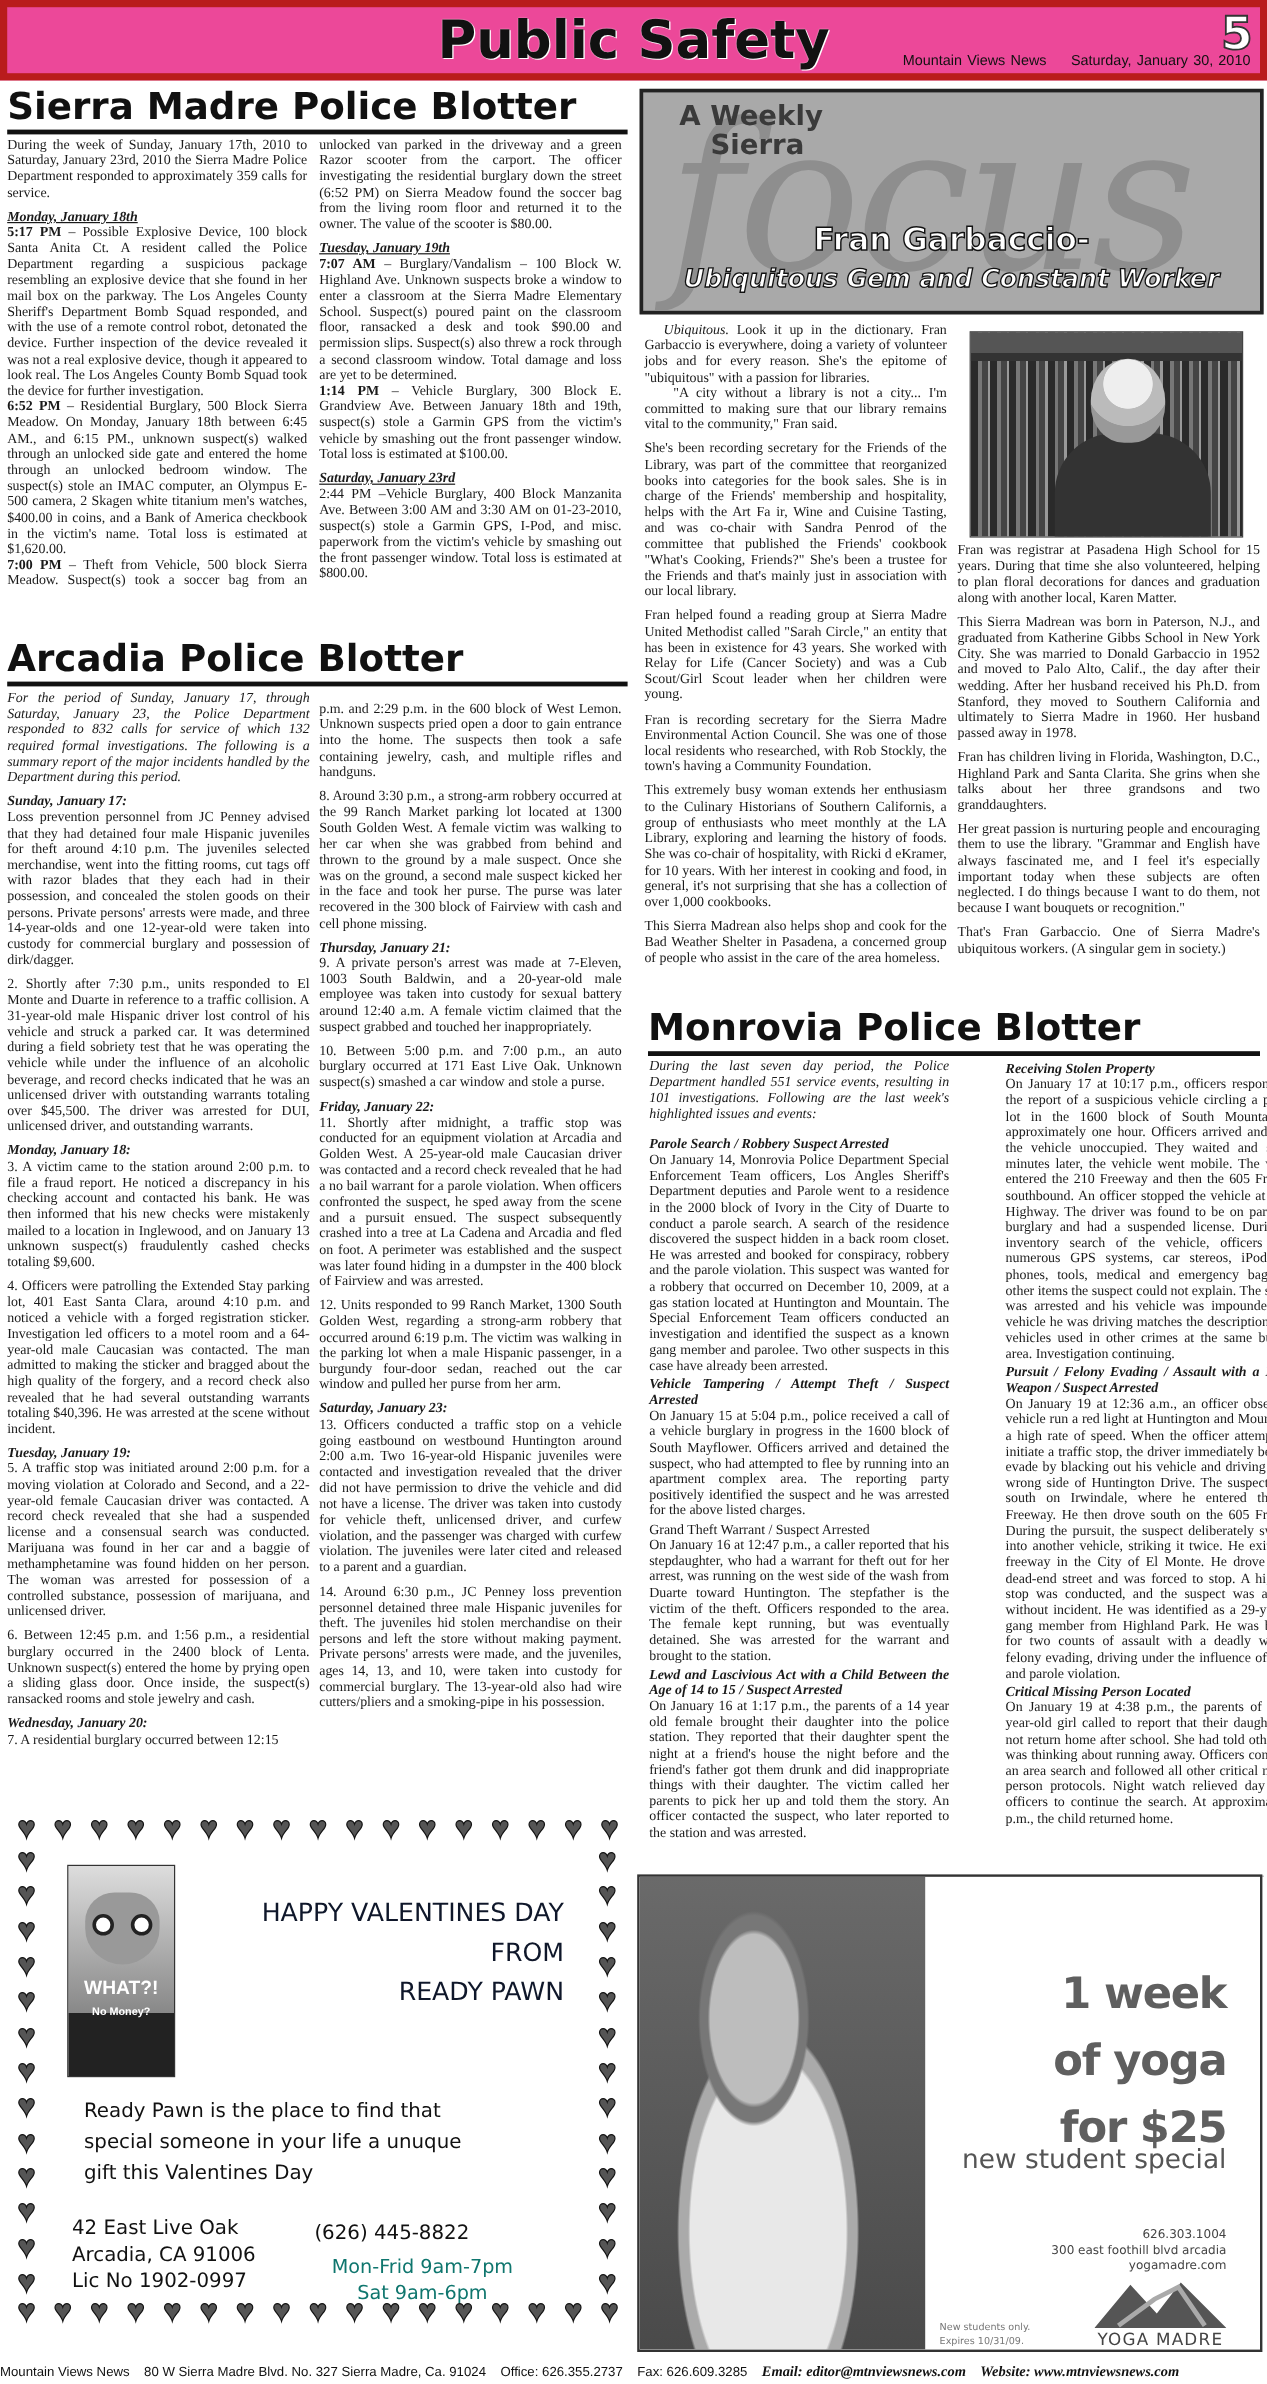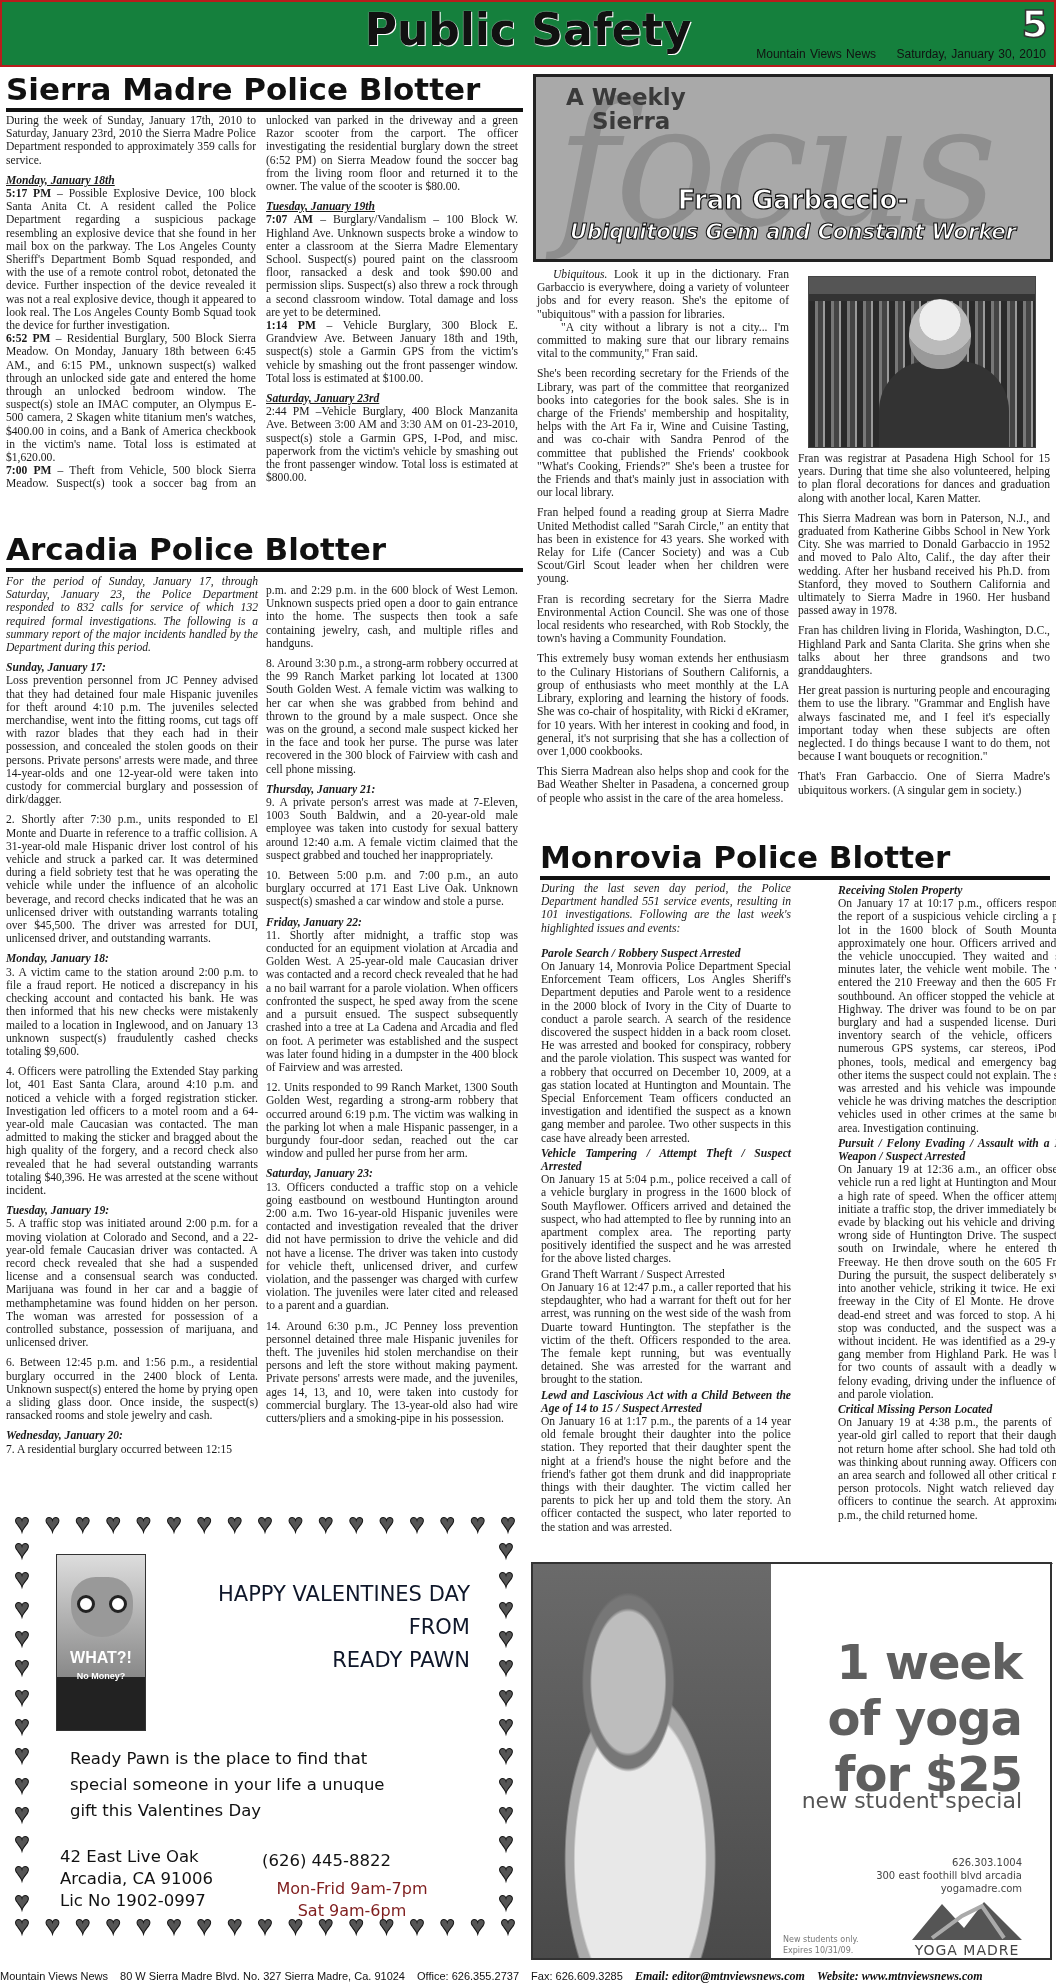--- a/index.html
+++ b/index.html
@@ -1,21 +1,21 @@
 <!DOCTYPE html>
 <html><head>
 <meta charset="utf-8">
 <style>
   * { box-sizing: border-box; margin: 0; padding: 0; }
   html, body { width: 1056px; height: 1987px; background: #fff; overflow: hidden; }
   body { position: relative; font-family: "Liberation Serif", "DejaVu Serif", serif; color: #1a1a1a; }
   .abs { position: absolute; }
 
   
-  .masthead { left: 0; top: 0; width: 1056px; height: 67px; background: #15803d; border: 2px solid #b91c1c; }
+  .masthead { left: 0; top: 0; width: 1056px; height: 67px; background: #ec4899; border: 6px solid #b91c1c; }
   .masthead .title { position: absolute; left: 0; right: 0; top: 2px; text-align: center;
     font-family: "DejaVu Sans", sans-serif; font-weight: bold; font-size: 44px; color: #111;
     letter-spacing: 0px; text-shadow: 0 0 1px #fff, 1px 1px 0 #fff; }
   .masthead .pageno { position: absolute; right: 6px; top: 0px; font-family: "DejaVu Sans", sans-serif;
     font-size: 38px; color: #fff; -webkit-text-stroke: 1.5px #333; font-weight: bold; }
   .masthead .meta { position: absolute; right: 8px; bottom: 4px; font-family: "Liberation Sans", sans-serif;
     font-size: 12px; color: #111; word-spacing: 1px; }
   .masthead .meta span { margin-left: 16px; }
 
   
@@ -61,30 +61,30 @@
   .heart { width: 24px; height: 24px; font-size: 26px; line-height: 24px; color: #555; text-align: center; -webkit-text-stroke: 1px #111; }
   .pawn .cat { position: absolute; left: 46px; top: 42px; width: 90px; height: 177px; background: linear-gradient(180deg, #ddd, #888 70%, #222 70%); border: 1px solid #333; }
   .pawn .cat .face { position: absolute; left: 14px; top: 22px; width: 62px; height: 60px; border-radius: 40% 40% 50% 50%; background: #999; }
   .pawn .cat .eye { position: absolute; top: 18px; width: 18px; height: 18px; border-radius: 50%; background: #fff; border: 3px solid #222; }
   .pawn .cat .what { position: absolute; left: 0; right: 0; top: 94px; text-align: center; font-family: "Liberation Sans", sans-serif; font-weight: bold; font-size: 16px; color: #fff; }
   .pawn .cat .nomoney { position: absolute; left: 0; right: 0; top: 116px; text-align: center; font-family: "Liberation Sans", sans-serif; font-weight: bold; font-size: 9px; color: #fff; }
   .pawn .headline { position: absolute; left: 140px; width: 320px; top: 66px; text-align: right; font-family: "DejaVu Sans", sans-serif; font-size: 21px; line-height: 33px; color: #0f172a; }
   .pawn .tag { position: absolute; left: 60px; width: 400px; top: 206px; text-align: left; font-family: "DejaVu Sans", sans-serif; font-size: 16.5px; line-height: 26px; color: #111; margin-top: 28px; }
   .pawn .addr { position: absolute; left: 50px; top: 334px; font-family: "DejaVu Sans", sans-serif; font-size: 16.5px; line-height: 22px; color: #111; }
   .pawn .phone { position: absolute; left: 252px; top: 338px; font-family: "DejaVu Sans", sans-serif; font-size: 16.5px; line-height: 22px; color: #111; }
-  .pawn .hours { position: absolute; left: 252px; top: 366px; font-family: "DejaVu Sans", sans-serif; font-size: 16px; line-height: 22px; color: #7f1d1d; text-align: center; width: 180px; }
+  .pawn .hours { position: absolute; left: 252px; top: 366px; font-family: "DejaVu Sans", sans-serif; font-size: 16px; line-height: 22px; color: #0f766e; text-align: center; width: 180px; }
 
   
   .yoga { left: 531px; top: 1562px; width: 521px; height: 398px; border: 2px solid #333; background: #fff; overflow: hidden; }
   .yoga .photoside { position: absolute; left: 0; top: 0; width: 238px; height: 100%;
     background: radial-gradient(ellipse at 40% 30%, #bdbdbd 0 18%, #777 19% 22%, transparent 23%),
                 radial-gradient(ellipse at 45% 75%, #e8e8e8 0 35%, #aaa 36% 40%, transparent 41%),
                 linear-gradient(180deg, #6a6a6a, #4a4a4a); }
   .yoga .big { position: absolute; right: 28px; top: 70px; text-align: right; font-family: "DejaVu Sans", sans-serif; font-weight: bold;
-    font-size: 48px; line-height: 56px; color: #5f5f5f; letter-spacing: -1px; }
+    font-size: 36px; line-height: 56px; color: #5f5f5f; letter-spacing: -1px; }
   .yoga .special { position: absolute; right: 28px; top: 224px; font-family: "DejaVu Sans", sans-serif; font-size: 22px; color: #555; }
   .yoga .contact { position: absolute; right: 28px; top: 292px; text-align: right; font-family: "DejaVu Sans", sans-serif; font-size: 10px; line-height: 13px; color: #444; }
   .yoga .fine { position: absolute; left: 250px; top: 370px; font-family: "DejaVu Sans", sans-serif; font-size: 8px; line-height: 11px; color: #777; }
   .yoga .logo { position: absolute; right: 28px; top: 334px; width: 110px; height: 60px; }
   .yoga .logo-text { position: absolute; left: 0; right: 0; bottom: 0; text-align: center; font-family: "DejaVu Sans", sans-serif; font-size: 14px; color: #444; letter-spacing: 1px; }
 
   
   .footer { left: 0; top: 1969px; width: 1056px; height: 18px; font-family: "Liberation Sans", sans-serif; font-size: 11px; color: #111; white-space: nowrap; overflow: hidden; }
   .footer .email { font-family: "Liberation Serif", serif; font-style: italic; font-weight: bold; font-size: 12px; }
   .footer span { margin-right: 9px; }

